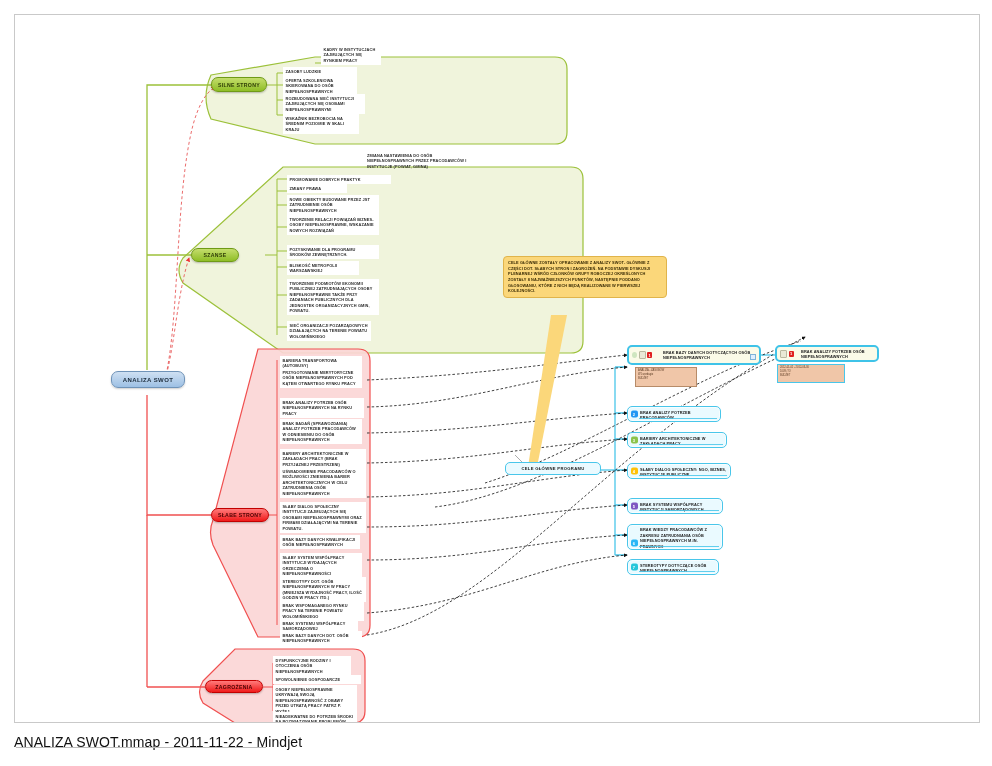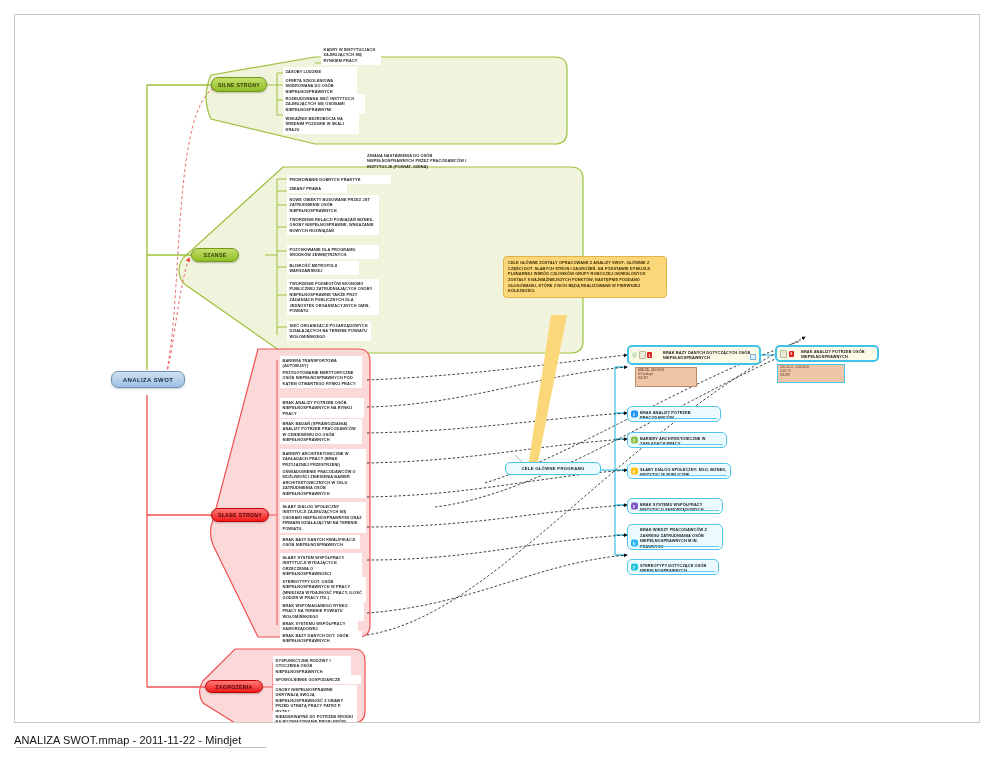--- a/index.html
+++ b/index.html
@@ -67,21 +67,21 @@
     font-size:3.9px;line-height:1.4;font-weight:bold;color:#222;letter-spacing:.1px;}
   .ic{width:5px;height:6px;border-radius:1px;}
   .ic.red{background:#e02020;color:#fff;font-size:4px;display:flex;align-items:center;justify-content:center;font-weight:bold;}
   .ic.globe{background:#cfe6c0;border-radius:50%;}
   .ic.sheet{background:#e9e9d6;border:1px solid #b9b9a0;}
   .smallbox{position:absolute;width:4px;height:4px;background:#dfefff;border:1px solid #7fb4d8;}
 
   .tooltip{position:absolute;background:#f0c6a8;border:1px solid #b78b68;font-size:2.6px;
     line-height:1.5;color:#5a3a22;padding:1px 2px;letter-spacing:0px;}
 
-  .caption{position:absolute;left:14px;top:734px;font-size:11px;color:#111;letter-spacing:.1px;}
+  .caption{position:absolute;left:14px;top:734px;font-size:14px;color:#111;letter-spacing:.1px;}
   .shadowline{position:absolute;left:16px;top:747px;width:250px;height:1px;background:#bdbdbd;}
 </style>
 </head>
 <body>
 
 <div id="page">
 
   <div id="canvas">
 
     <svg id="svglayer" viewBox="0 0 964 707">

